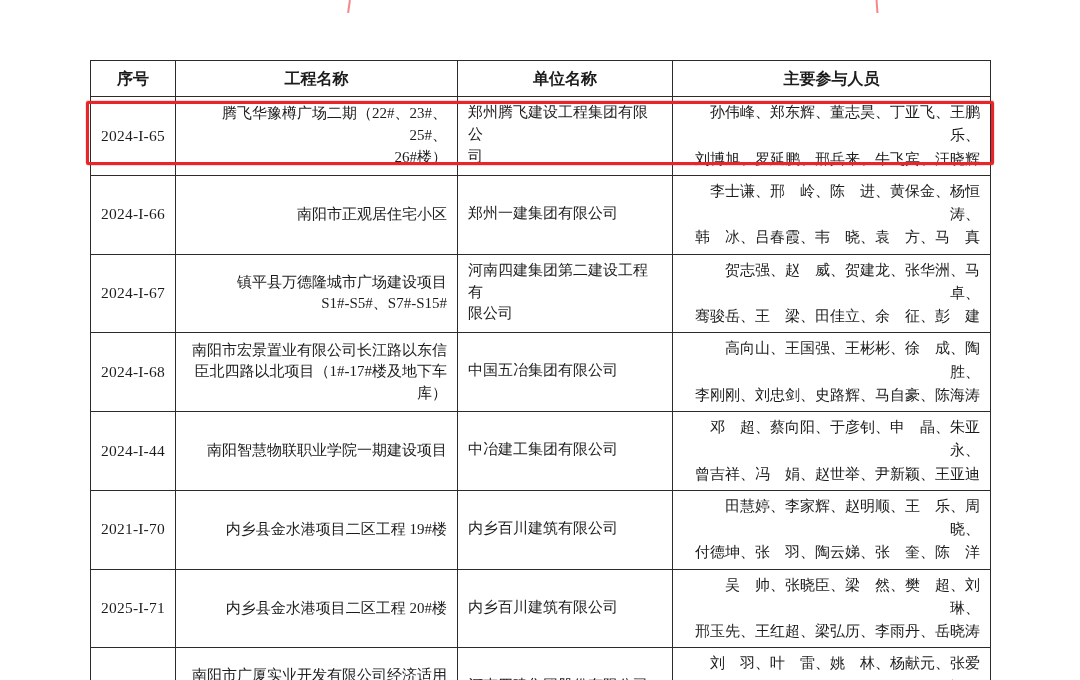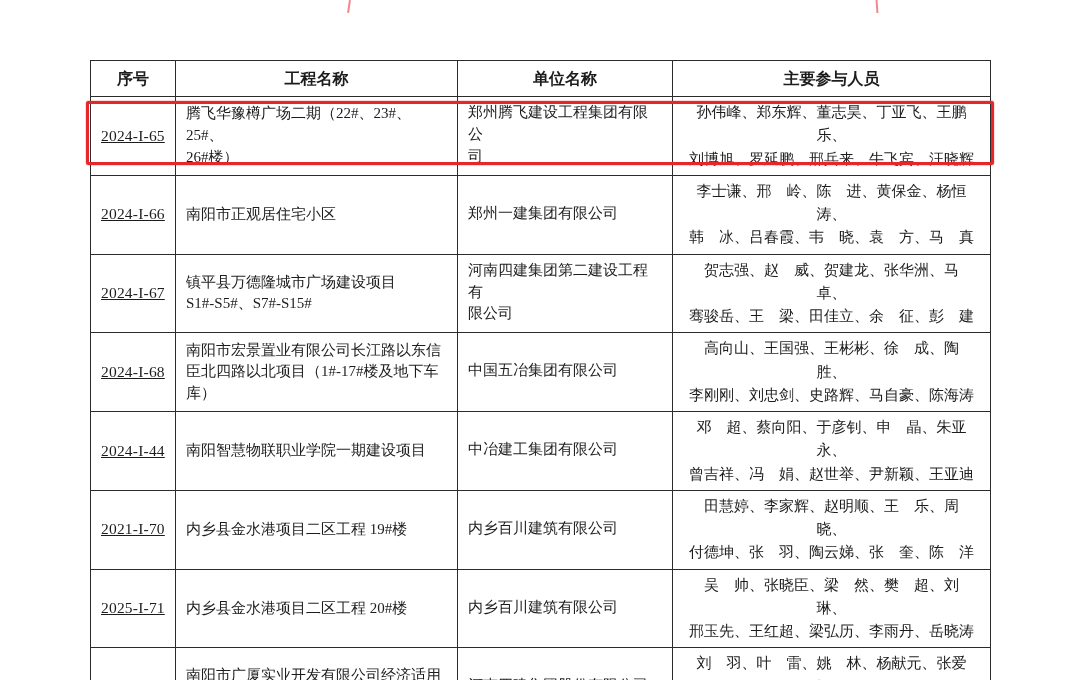--- a/index.html
+++ b/index.html
@@ -35,24 +35,24 @@
     font-size:16px;
     font-weight:bold;
     text-align:center;
     height:36px;
     padding:2px 6px;
   }
   .col-id{width:85px;}
   .col-project{width:282px;}
   .col-company{width:215px;}
   .col-people{width:318px;}
-  td.cell-id{text-align:left;font-size:15.5px;letter-spacing:.2px;text-decoration:underline;}
-  td.cell-project{text-align:left;}
+  td.cell-id{text-align:center;font-size:15.5px;letter-spacing:.2px;}
+  td.cell-project{text-align:right;}
   td.cell-company{text-align:left;font-family:Liberation Mono, monospace;}
-  td.cell-people{text-align:center;line-height:1.55;}
+  td.cell-people{text-align:right;line-height:1.55;}
   tr.r65{height:59px;}
   tr.r66{height:53px;}
   tr.r67{height:55px;}
   tr.r68{height:68px;}
   tr.r69{height:56px;}
   tr.r70{height:53px;}
   tr.r71{height:53px;}
   tr.r72{height:49px;}
   .highlight-box{
     position:absolute;

